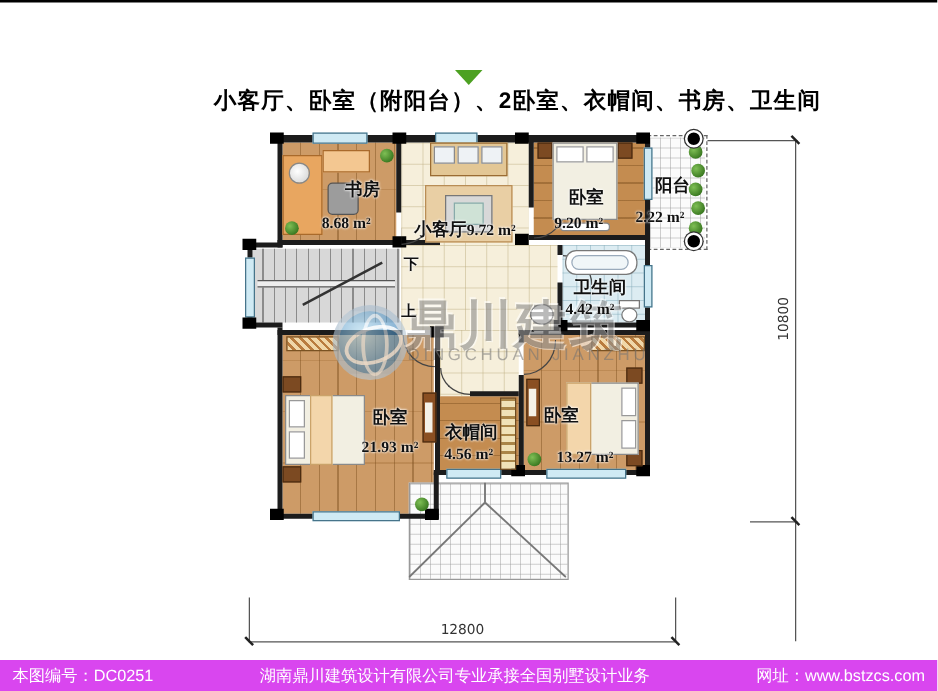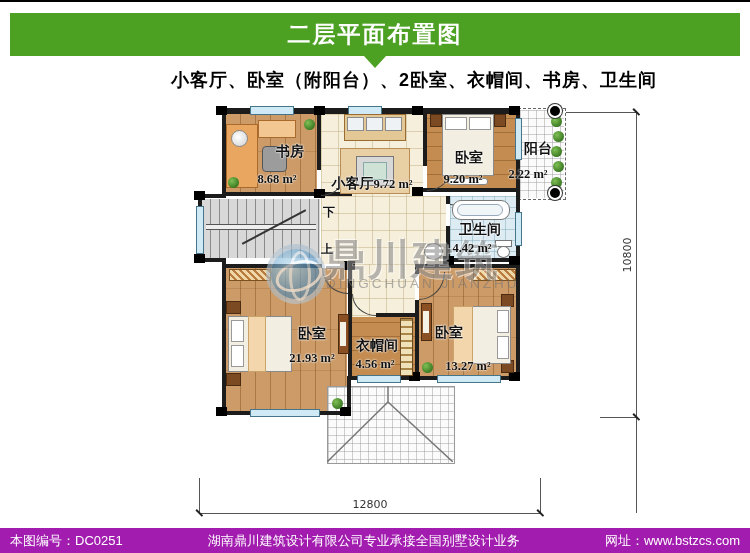--- a/index.html
+++ b/index.html
@@ -11,21 +11,21 @@
   .topline{position:absolute;left:0;top:0;width:750px;height:2px;background:#000;}
   .header-bar{position:absolute;left:10px;top:13px;width:730px;height:43px;background:#4da122;
       display:flex;align-items:center;justify-content:center;}
   .header-bar .t{color:#fff;font-size:23px;font-weight:bold;letter-spacing:2px;}
   .header-tri{position:absolute;left:375px;top:56px;width:0;height:0;transform:translateX(-50%);
       border-left:11px solid transparent;border-right:11px solid transparent;border-top:12px solid #4da122;}
   .subtitle{position:absolute;left:0;top:68px;width:750px;text-align:center;color:#000;
       font-size:18px;font-weight:bold;letter-spacing:1px;padding-left:39px;}
 
   
-  .footer{position:absolute;left:0;top:528px;width:750px;height:25px;background:#a21caf;
+  .footer{position:absolute;left:0;top:528px;width:750px;height:25px;background:#d946ef;
       display:flex;align-items:center;justify-content:space-between;box-sizing:border-box;
       padding:0 10px;color:#fff;font-size:13px;white-space:nowrap;}
 
   
   .wall{position:absolute;background:#1c1c1c;}
   .col{position:absolute;width:11px;height:9px;background:#000;}
   .ccol{position:absolute;width:14px;height:14px;background:#000;border-radius:50%;border:2px solid #fff;box-shadow:0 0 0 1px #333;box-sizing:border-box;}
   .win{position:absolute;background:#cfeaf4;border:1px solid #46748a;box-sizing:border-box;}
   .floor-wood{position:absolute;background:#c9935a;
       background-image:repeating-linear-gradient(90deg,rgba(0,0,0,0) 0 14px,rgba(122,77,28,.45) 14px 15px),
@@ -73,23 +73,20 @@
       text-shadow:1px 1px 0 rgba(255,255,255,.9),-1px -1px 0 rgba(255,255,255,.9);white-space:nowrap;}
   .wm-en{position:absolute;left:60px;top:40px;font-size:13.5px;font-weight:normal;letter-spacing:3px;
       color:rgba(115,115,115,.9);white-space:nowrap;}
 </style>
 </head>
 <body>
 
 <div id="canvas">
 
   <div class="topline"></div>
-  <div class="header-bar">
-    <span class="t">二层平面布置图</span>
-  </div>
   <div class="header-tri"></div>
   <div class="subtitle">小客厅、卧室（附阳台）、2卧室、衣帽间、书房、卫生间</div>
 
   <div class="floor-wood" style="left:226px;top:114px;width:91px;height:78px;"></div>
   <div class="floor-tile" style="left:321px;top:114px;width:102px;height:82px;"></div>
   <div class="floor-tile" style="left:321px;top:196px;width:125px;height:68px;"></div>
   <div class="floor-tile" style="left:352px;top:264px;width:63px;height:53px;"></div>
   <div class="floor-wood-h" style="left:427px;top:114px;width:89px;height:74px;"></div>
   <div class="floor-bath" style="left:450px;top:196px;width:66px;height:62px;"></div>
   <div class="floor-wood" style="left:226px;top:268px;width:121px;height:143px;"></div>

